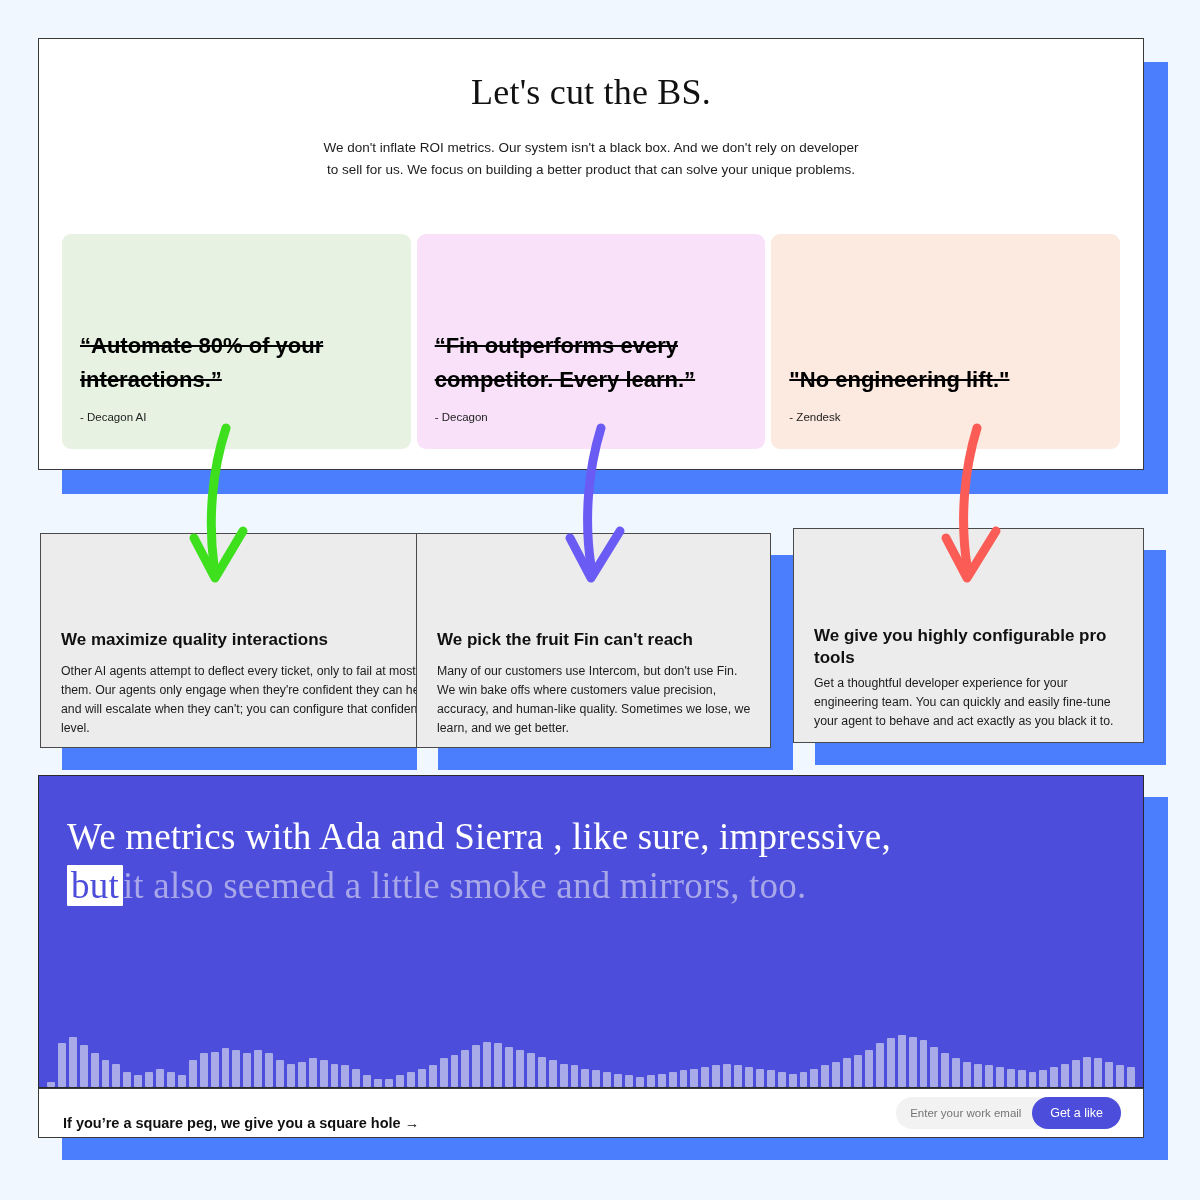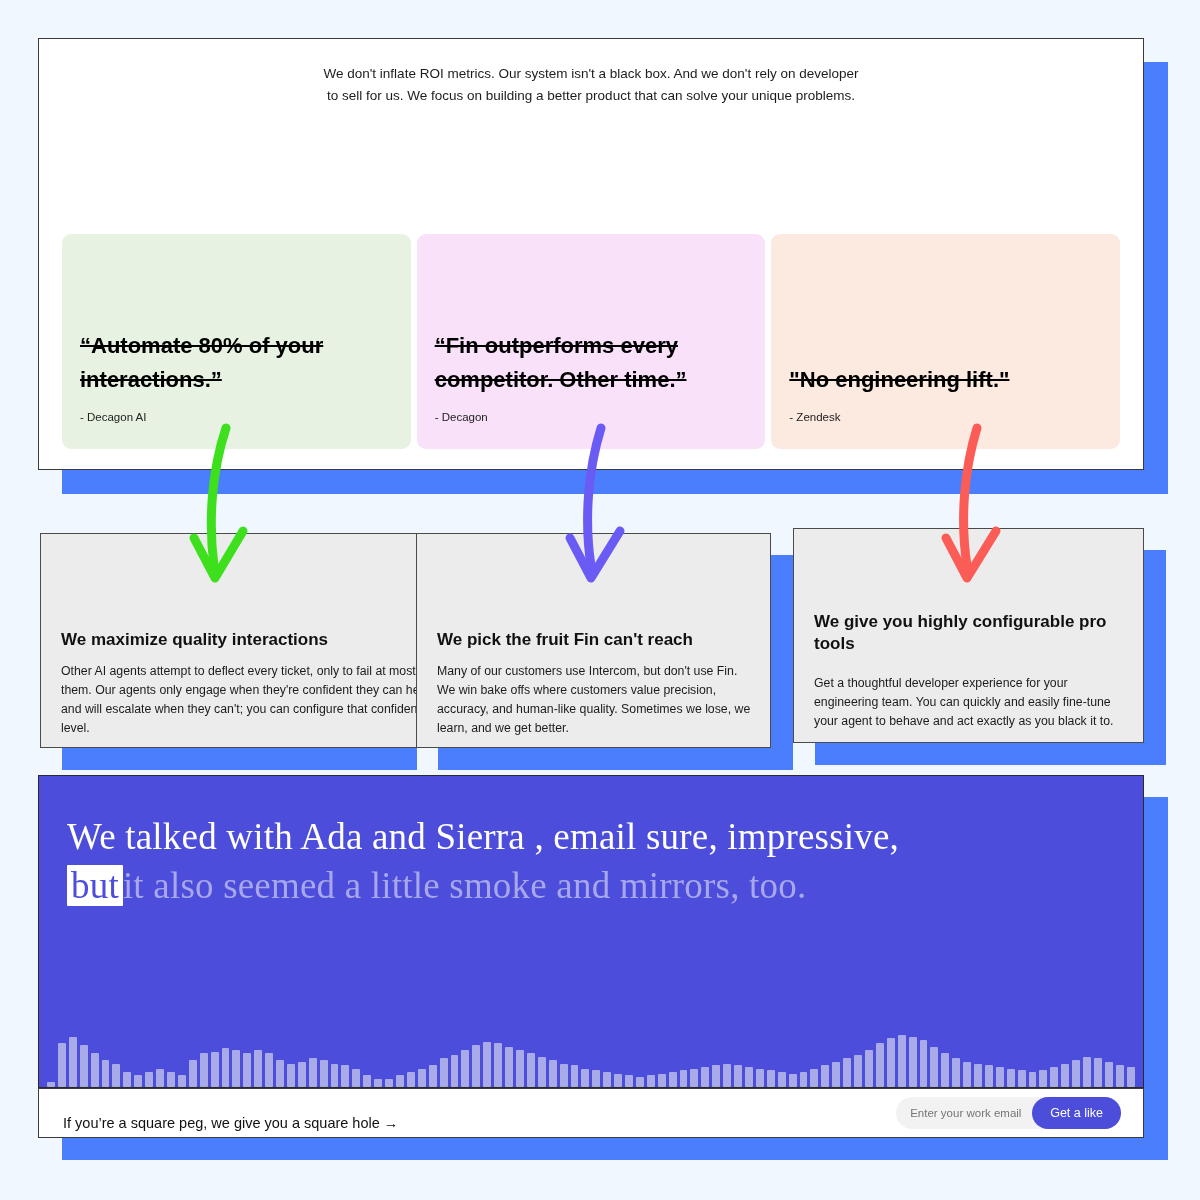--- a/index.html
+++ b/index.html
@@ -108,21 +108,21 @@
   #feat1 h3 { top: 95px; }
   #feat1 p  { top: 128px; }
 
   #feat2 { left: 416px; top: 533px; width: 355px; height: 215px; }
   #feat2-shadow { left: 438px; top: 555px; width: 355px; height: 215px; }
   #feat2 h3 { top: 95px; }
   #feat2 p  { top: 128px; }
 
   #feat3 { left: 793px; top: 528px; width: 351px; height: 215px; }
   #feat3-shadow { left: 815px; top: 550px; width: 351px; height: 215px; }
-  #feat3 h3 { top: 82px; }
+  #feat3 h3 { top: 96px; }
   #feat3 p  { top: 145px; }
 
   
   #blue-panel {
     position: absolute;
     left: 38px; top: 775px;
     width: 1106px; height: 313px;
     background: #4d4ddb;
     border: 1.5px solid #2a2a2a;
     z-index: 2;
@@ -173,21 +173,21 @@
     display: flex;
     align-items: center;
     justify-content: space-between;
     padding: 0 22px 0 24px;
   }
   #footer-shadow { left: 62px; top: 1110px; width: 1106px; height: 50px; }
 
   #footer-tagline {
     font-size: 14.5px;
     color: #111;
-    font-weight: 400;
+    font-weight: 700;
     margin-top: 20px;
   }
   #cta-group {
     display: flex;
     align-items: center;
     background: #f2f2f2;
     border-radius: 20px;
     height: 32px;
     padding-left: 4px;
   }
@@ -223,32 +223,33 @@
   }
 </style>
 </head>
 <body>
 
 <div class="stage">
 
   <div class="shadow" id="hero-shadow"></div>
 
   <div id="hero-card">
+    <h1 id="hero-title">Let's cut the BS.</h1>
     <p id="hero-sub">
       <span>We don't inflate ROI metrics. Our system isn't a black box. And we don't rely on developer</span><br>
       <span>to sell for us. We focus on building a better product that can solve your unique problems.</span>
     </p>
 
     <div class="quote-row">
       <div class="quote-card" id="qc0" style="background: rgb(232, 242, 226);">
         <div class="qtext">“Automate 80% of your interactions.”</div>
         <div class="qattr">- Decagon AI</div>
       </div>
       <div class="quote-card" id="qc1" style="background: rgb(249, 225, 250);">
-        <div class="qtext">“Fin outperforms every competitor. Other time.”</div>
+        <div class="qtext">“Fin outperforms every competitor. Every learn.”</div>
         <div class="qattr">- Decagon</div>
       </div>
       <div class="quote-card" id="qc2" style="background: rgb(252, 233, 224);">
         <div class="qtext">"No engineering lift."</div>
         <div class="qattr">- Zendesk</div>
       </div>
     </div>
   </div>
 
   <div class="shadow" id="feat1-shadow"></div>
@@ -265,21 +266,21 @@
 
   <div class="shadow" id="feat3-shadow"></div>
   <div class="feat-card" id="feat3">
     <h3>We give you highly configurable pro tools</h3>
     <p>Get a thoughtful developer experience for your engineering team. You can quickly and easily fine-tune your agent to behave and act exactly as you black it to.</p>
   </div>
 
   <div class="shadow" id="blue-shadow"></div>
   <div id="blue-panel">
     <div id="blue-quote">
-      <span>We talked with Ada and Sierra , email sure, impressive,</span><br>
+      <span>We metrics with Ada and Sierra , like sure, impressive,</span><br>
       <span class="hl">but</span><span class="dim">it also seemed a little smoke and mirrors, too.</span>
     </div>
     <div id="waveform">
         <i style="height: 5.03226px;"></i>
         <i style="height: 43.6129px;"></i>
         <i style="height: 50.3226px;"></i>
         <i style="height: 41.9355px;"></i>
         <i style="height: 33.5484px;"></i>
         <i style="height: 26.8387px;"></i>
         <i style="height: 23.4839px;"></i>

